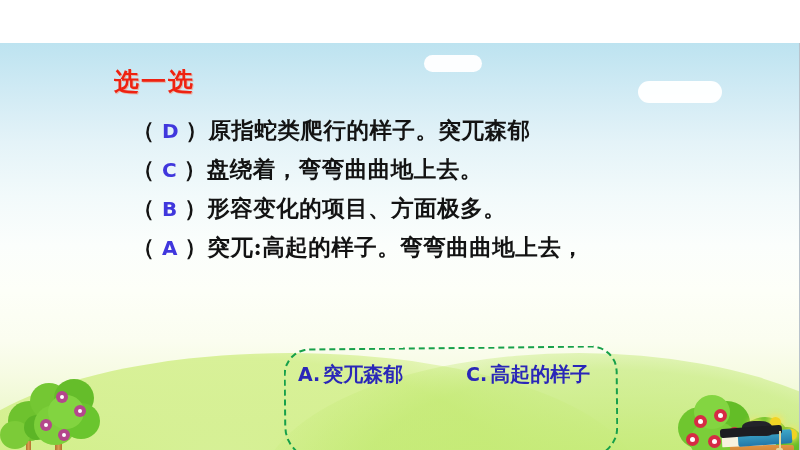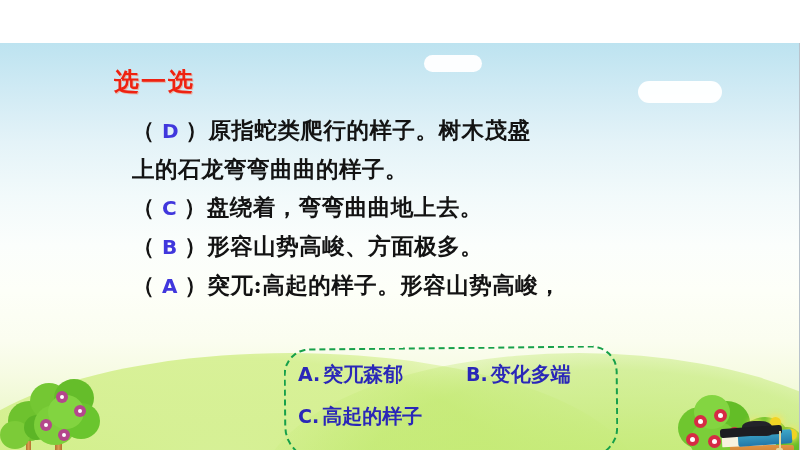--- a/index.html
+++ b/index.html
@@ -227,46 +227,42 @@
   <div class="cloud" id="cloud-2"></div>
 
   <div class="ground-glow"></div>
   <div class="ground-glow-2"></div>
 
   <div id="title">选一选</div>
 
   <div id="text-block">
 
     <div class="line">
-      <span class="paren">（</span><span class="answer">D</span><span class="paren">）</span><span>原指蛇类爬行的样子。树木茂盛</span>
-    </div>
-    <div class="line">上的石龙弯弯曲曲的样子。</div>
+      <span class="paren">（</span><span class="answer">D</span><span class="paren">）</span><span>原指蛇类爬行的样子。突兀森郁</span>
+    </div>
 
     <div class="line">
       <span class="paren">（</span><span class="answer">C</span><span class="paren">）</span><span>盘绕着，弯弯曲曲地上去。</span>
     </div>
 
     <div class="line">
-      <span class="paren">（</span><span class="answer">B</span><span class="paren">）</span><span>形容山势高峻、方面极多。</span>
+      <span class="paren">（</span><span class="answer">B</span><span class="paren">）</span><span>形容变化的项目、方面极多。</span>
     </div>
 
     <div class="line">
-      <span class="paren">（</span><span class="answer">A</span><span class="paren">）</span><span>突兀:高起的样子。形容山势高峻，</span>
+      <span class="paren">（</span><span class="answer">A</span><span class="paren">）</span><span>突兀:高起的样子。弯弯曲曲地上去，</span>
     </div>
 
   </div>
 
   <div id="option-box">
     <div id="option-box-border"></div>
     <div id="option-grid">
       <div class="option">
         <span class="opt-letter">A.</span><span>突兀森郁</span>
-      </div>
-      <div class="option">
-        <span class="opt-letter">B.</span><span>变化多端</span>
       </div>
       <div class="option">
         <span class="opt-letter">C.</span><span>高起的样子</span>
       </div>
     </div>
   </div>
 
   <div class="deco">
     <div class="trunk" id="tree-left-small-trunk"></div>
     <div class="trunk" id="tree-left-main-trunk"></div>

